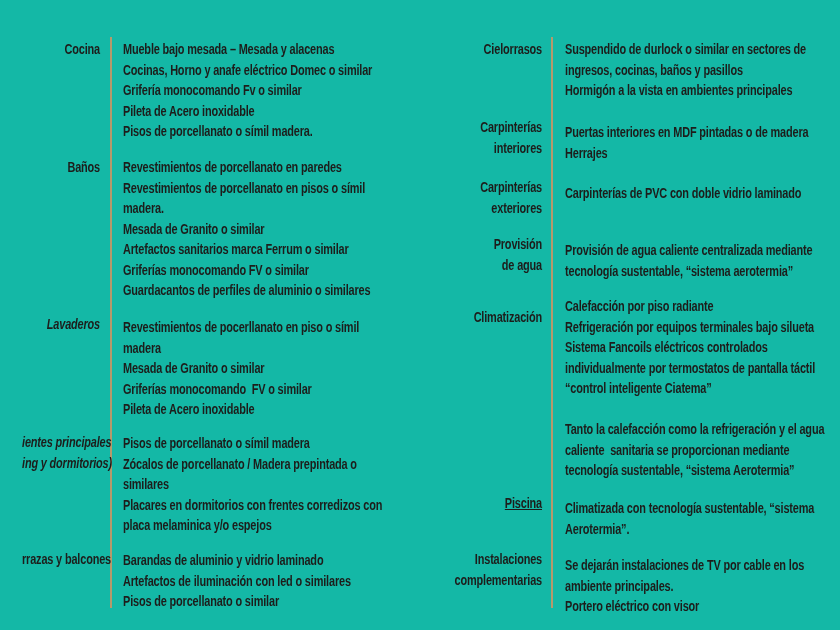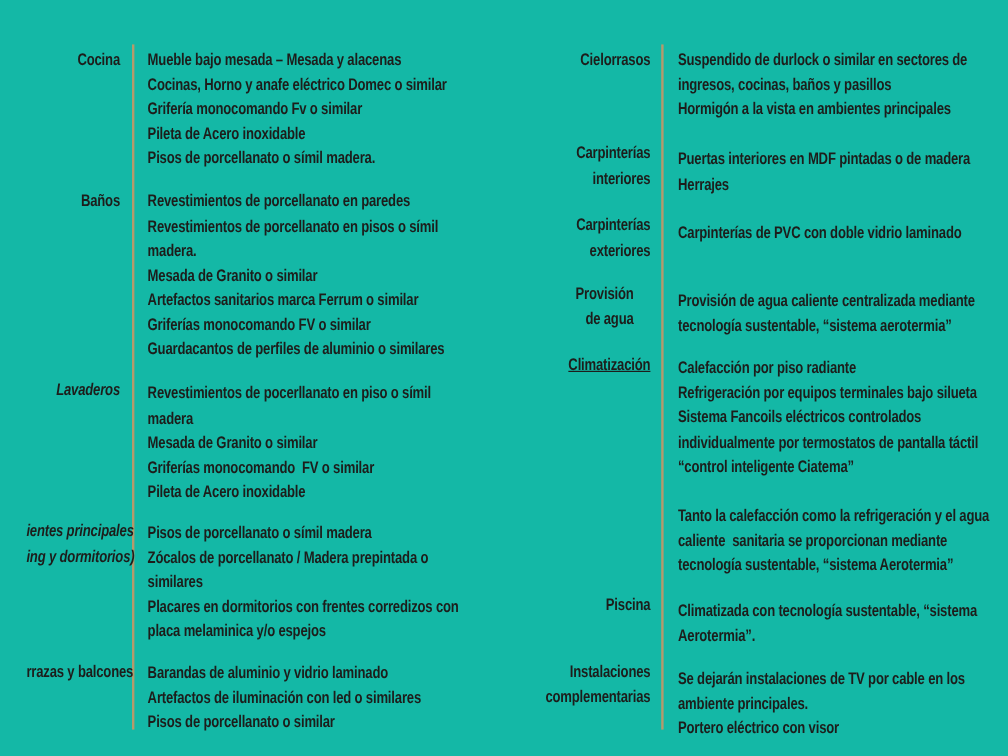--- a/index.html
+++ b/index.html
@@ -120,43 +120,43 @@
         <div class="txt">Puertas interiores en MDF pintadas o de madera</div>
         <div class="txt">Herrajes</div>
       </div>
       <div class="section-label" style="left: 392px; width: 150px; top: 177px;">
         <div class="txt">Carpinterías</div>
         <div class="txt">exteriores</div>
       </div>
       <div class="section-content" style="left: 565px; top: 183px;">
         <div class="txt">Carpinterías de PVC con doble vidrio laminado</div>
       </div>
-      <div class="section-label" style="left: 378px; width: 150px; top: 234px;">
+      <div class="section-label" style="left: 392px; width: 150px; top: 234px;">
         <div class="txt">Provisión</div>
         <div class="txt">de agua</div>
       </div>
       <div class="section-content" style="left: 565px; top: 240px;">
         <div class="txt">Provisión de agua caliente centralizada mediante</div>
         <div class="txt">tecnología sustentable, “sistema aerotermia”</div>
       </div>
-      <div class="section-label" style="left: 392px; width: 150px; top: 293px; text-decoration: underline;">
+      <div class="section-label" style="left: 392px; width: 150px; top: 307px;">
         <div class="txt">Climatización</div>
       </div>
       <div class="section-content" style="left: 565px; top: 296px;">
         <div class="txt">Calefacción por piso radiante</div>
         <div class="txt">Refrigeración por equipos terminales bajo silueta</div>
         <div class="txt">Sistema Fancoils eléctricos controlados</div>
         <div class="txt">individualmente por termostatos de pantalla táctil</div>
         <div class="txt">“control inteligente Ciatema”</div>
         <div class="txt"></div>
         <div class="txt">Tanto la calefacción como la refrigeración y el agua</div>
         <div class="txt">caliente  sanitaria se proporcionan mediante</div>
         <div class="txt">tecnología sustentable, “sistema Aerotermia”</div>
       </div>
-      <div class="section-label" style="left: 392px; width: 150px; top: 493px;">
+      <div class="section-label" style="left: 392px; width: 150px; top: 493px; text-decoration: underline;">
         <div class="txt">Piscina</div>
       </div>
       <div class="section-content" style="left: 565px; top: 498px;">
         <div class="txt">Climatizada con tecnología sustentable, “sistema</div>
         <div class="txt">Aerotermia”.</div>
       </div>
       <div class="section-label" style="left: 392px; width: 150px; top: 549px;">
         <div class="txt">Instalaciones</div>
         <div class="txt">complementarias</div>
       </div>

